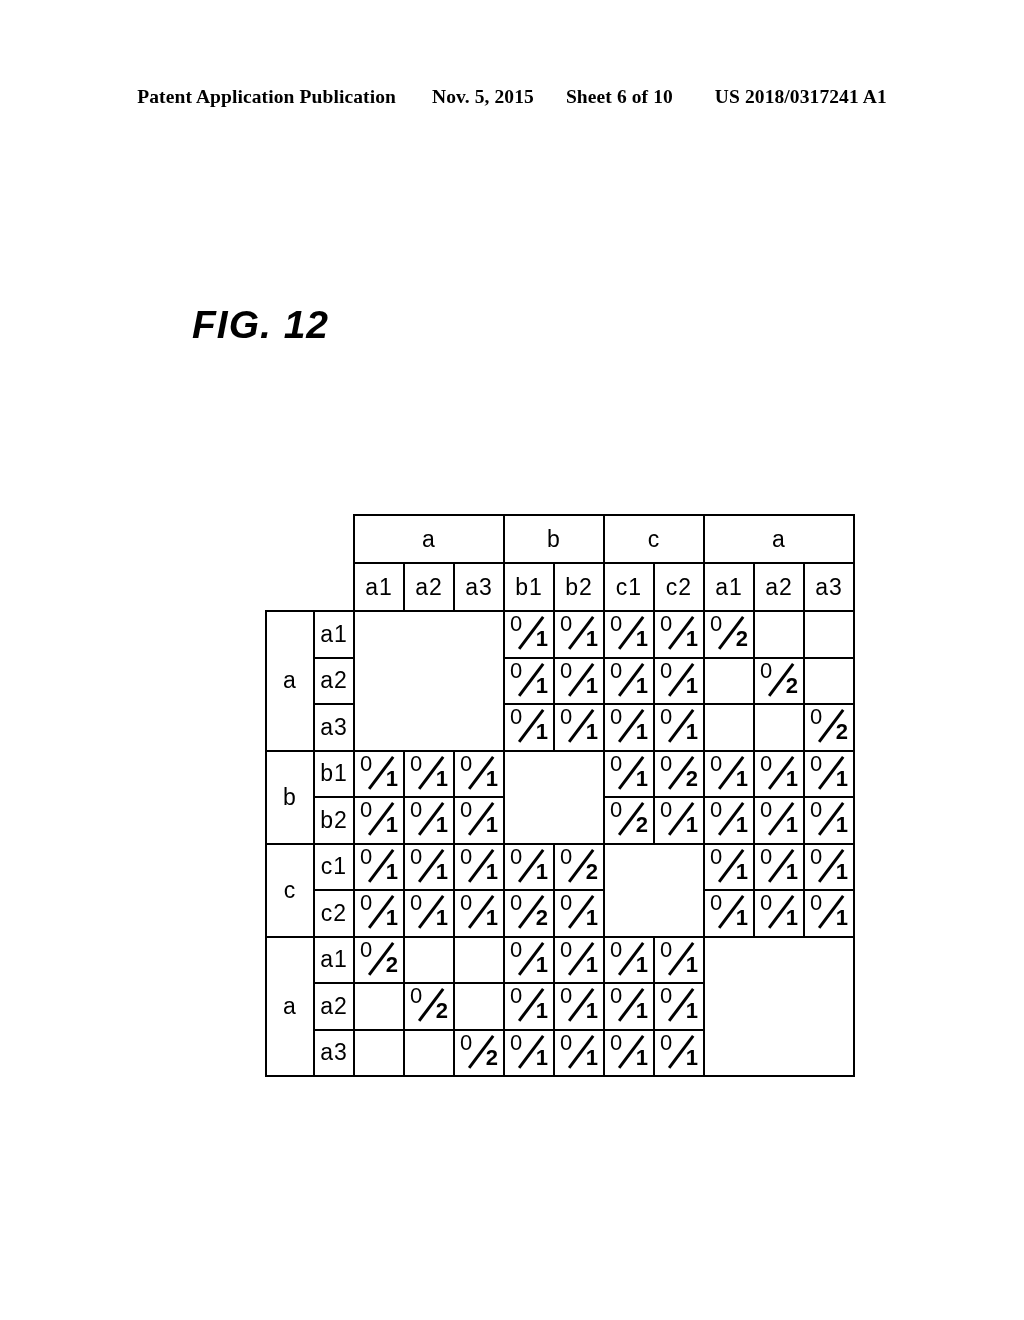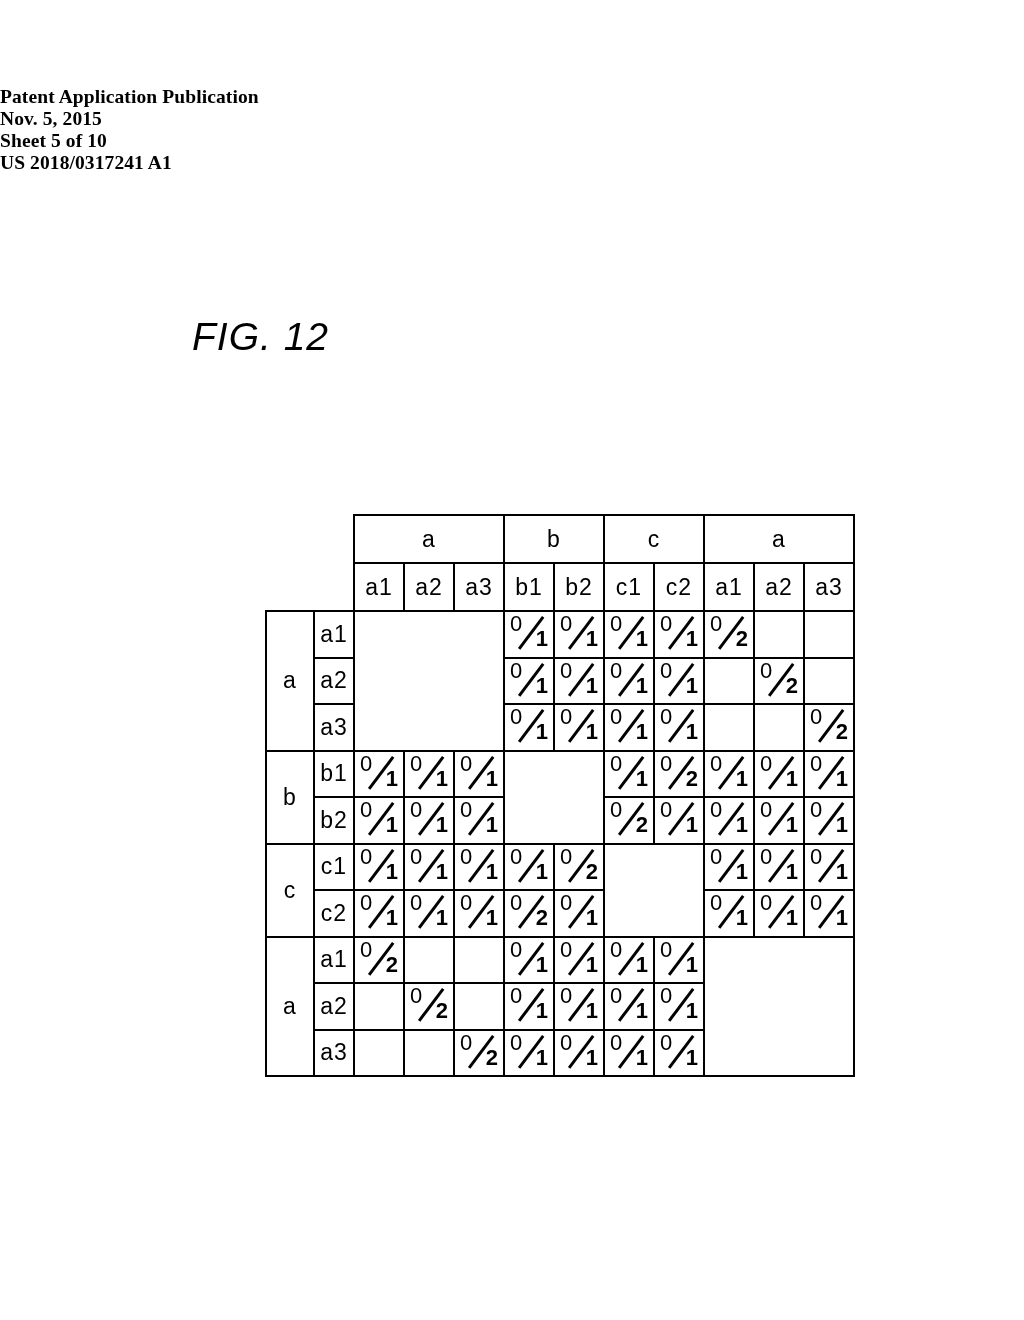--- a/index.html
+++ b/index.html
@@ -17,40 +17,39 @@
   }
 
   
   #patent-header {
     position: absolute;
     top: 86px;
     left: 0;
     width: 1024px;
     display: flex;
     justify-content: center;
-    align-items: flex-start;
+    align-items: flex-end;
     font-family: "Liberation Serif", serif;
     font-weight: bold;
     font-size: 19.5px;
     letter-spacing: 0.1px;
     white-space: nowrap;
-    flex-direction: column;
   }
   #patent-header .hdr-pub { margin-right: 36px; }
   #patent-header .hdr-date { margin-right: 32px; }
   #patent-header .hdr-sheet { margin-right: 42px; }
 
   
   #fig-caption {
     position: absolute;
-    top: 315px;
+    top: 303px;
     left: 192px;
     font-family: "Liberation Sans", sans-serif;
     font-style: italic;
-    font-weight: normal;
+    font-weight: bold;
     font-size: 39px;
     letter-spacing: 1px;
   }
 
   
   
   :root { }
   #matrix-wrap {
     position: absolute;
     left: 265px;
@@ -145,21 +144,21 @@
   td.grouplabel { font-size: 23px; }
   td.sublabel   { font-size: 23px; }
   td.colgroup   { font-size: 23px; }
 </style>
 </head>
 <body>
 
 <div id="patent-header">
   <span class="hdr-pub">Patent Application Publication</span>
   <span class="hdr-date">Nov. 5, 2015</span>
-  <span class="hdr-sheet">Sheet 5 of 10</span>
+  <span class="hdr-sheet">Sheet 6 of 10</span>
   <span class="hdr-num">US 2018/0317241 A1</span>
 </div>
 
 <div id="fig-caption">FIG. 12</div>
 
 <div id="matrix-wrap">
   <table class="matrix">
     <colgroup>
       <col class="c-grouplabel">
       <col class="c-sublabel">

